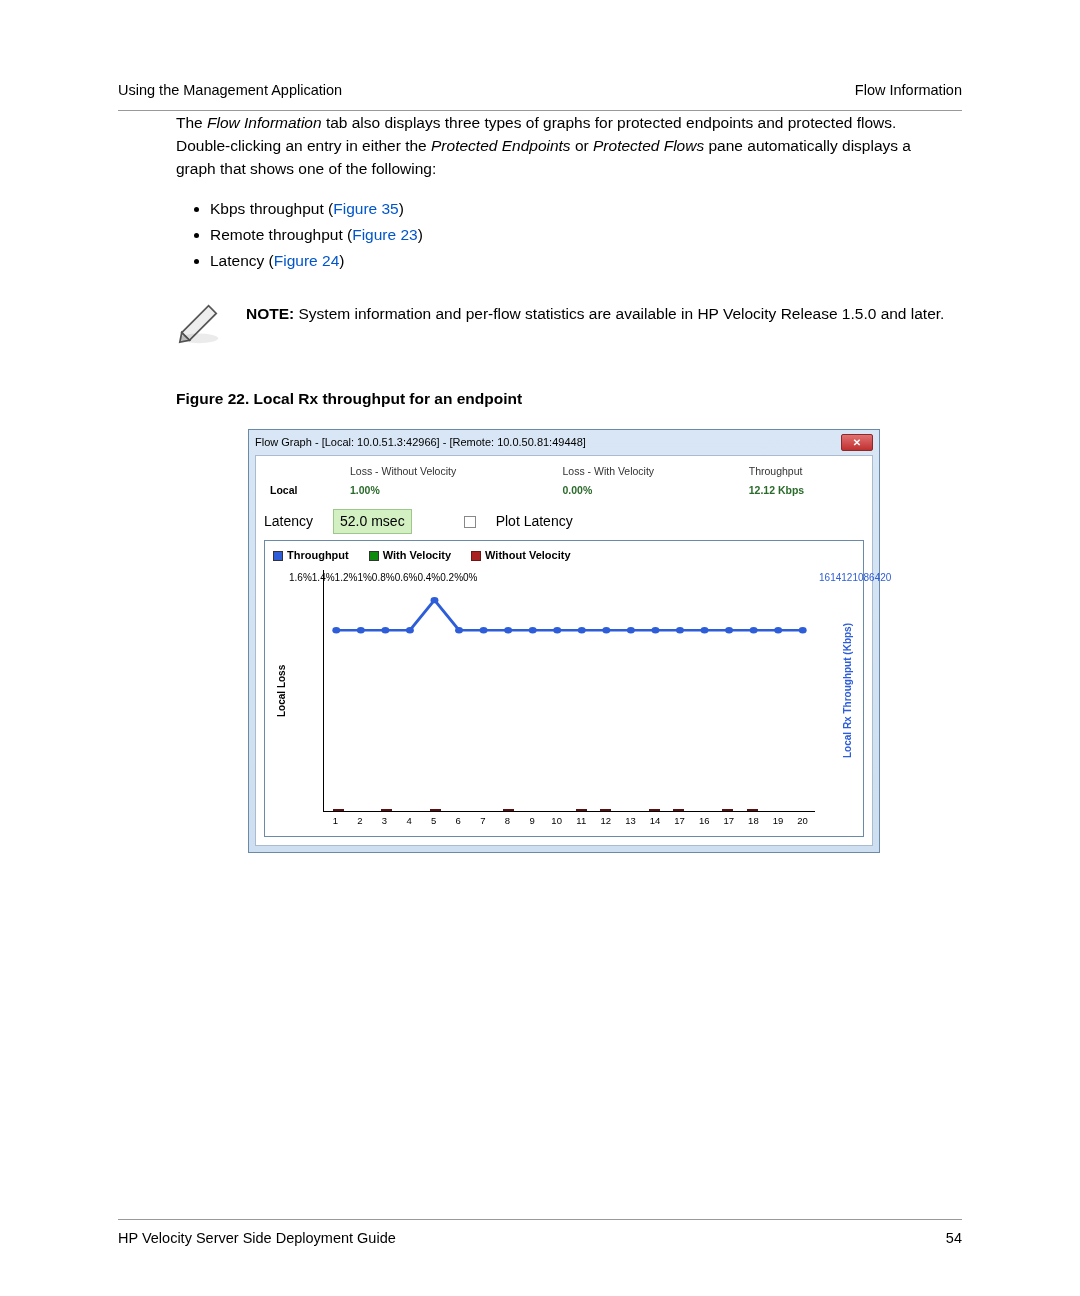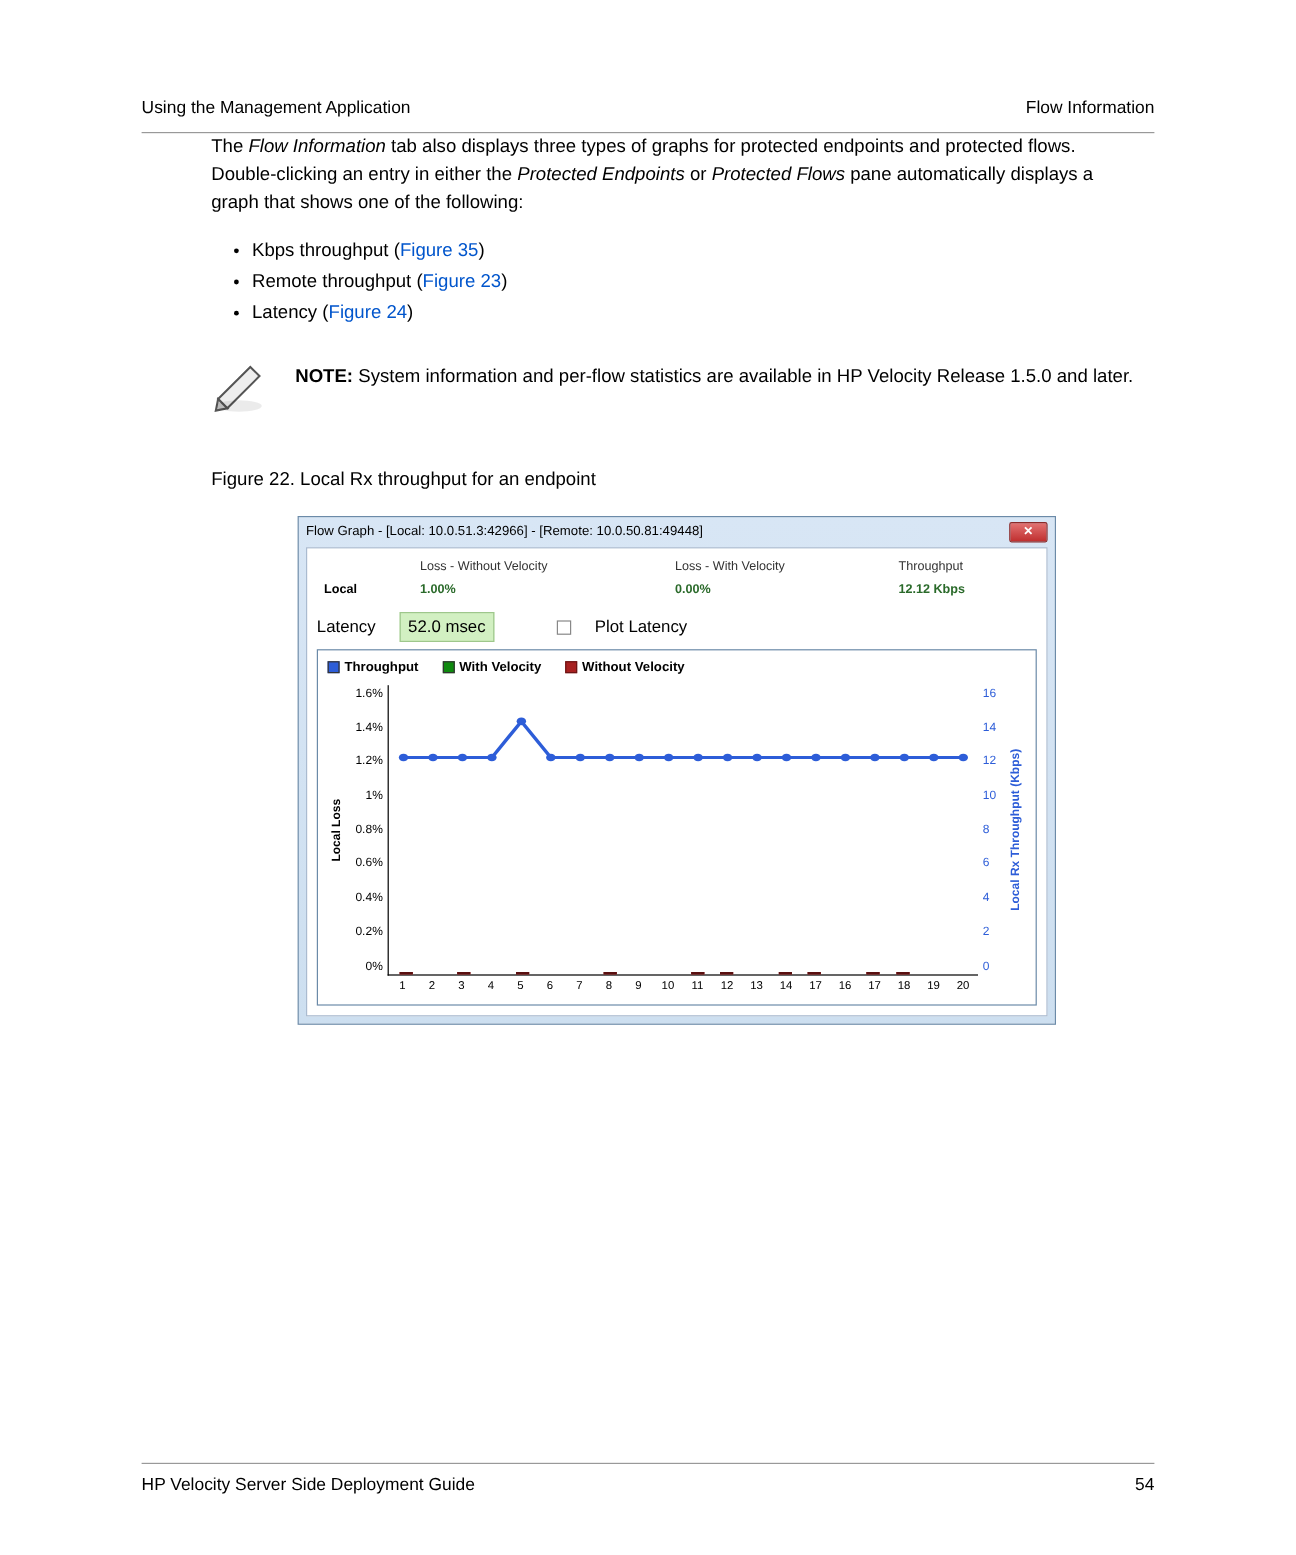--- a/index.html
+++ b/index.html
@@ -31,21 +31,21 @@
   ul.bullets li { margin: 3px 0; font-size: 15.5px; }
   .link { color: #0055cc; }
   .note-block {
     display: flex;
     align-items: flex-start;
     gap: 24px;
     margin: 24px 0 34px 0;
   }
   .note-icon svg { width: 46px; height: 46px; }
   .note-text { font-size: 15.5px; padding-top: 2px; }
-  .figcaption { font-weight: normal; font-size: 15.5px; margin-bottom: 18px; }
+  .figcaption { font-weight: bold; font-size: 15.5px; margin-bottom: 18px; }
   .figure-wrap { display: flex; justify-content: center; }
   .flow-window {
     width: 632px;
     border: 1px solid #6b8aa8;
     background: linear-gradient(#d8e6f5, #cddff0);
     font-family: "Segoe UI", Tahoma, sans-serif;
     font-size: 11px;
   }
   .titlebar {
     display: flex;
@@ -94,21 +94,21 @@
   .swatch { width:10px; height:10px; display:inline-block; margin-right:4px; vertical-align:middle; border:1px solid #333; }
   .sw-blue { background:#2d5dd8; }
   .sw-green { background:#0e8a0e; }
   .sw-red { background:#a82020; border-color:#6b1515; }
   .plot {
     position: relative;
     height: 242px;
     display: flex;
   }
   .y-axis-left, .y-axis-right {
-    display:flex; flex-direction:column; justify-content:space-between;
+    display:flex; justify-content:space-between;
     font-size:10px; color:#000;
   }
   .y-axis-left { width:34px; text-align:right; padding-right:4px; }
   .y-axis-right { width:24px; text-align:left; padding-left:4px; color:#2d5dd8; }
   .y-label-left, .y-label-right {
     writing-mode: vertical-rl;
     font-size:10px; font-weight:bold;
     display:flex; align-items:center; justify-content:center;
   }
   .y-label-left { transform: rotate(180deg); width:16px; }

